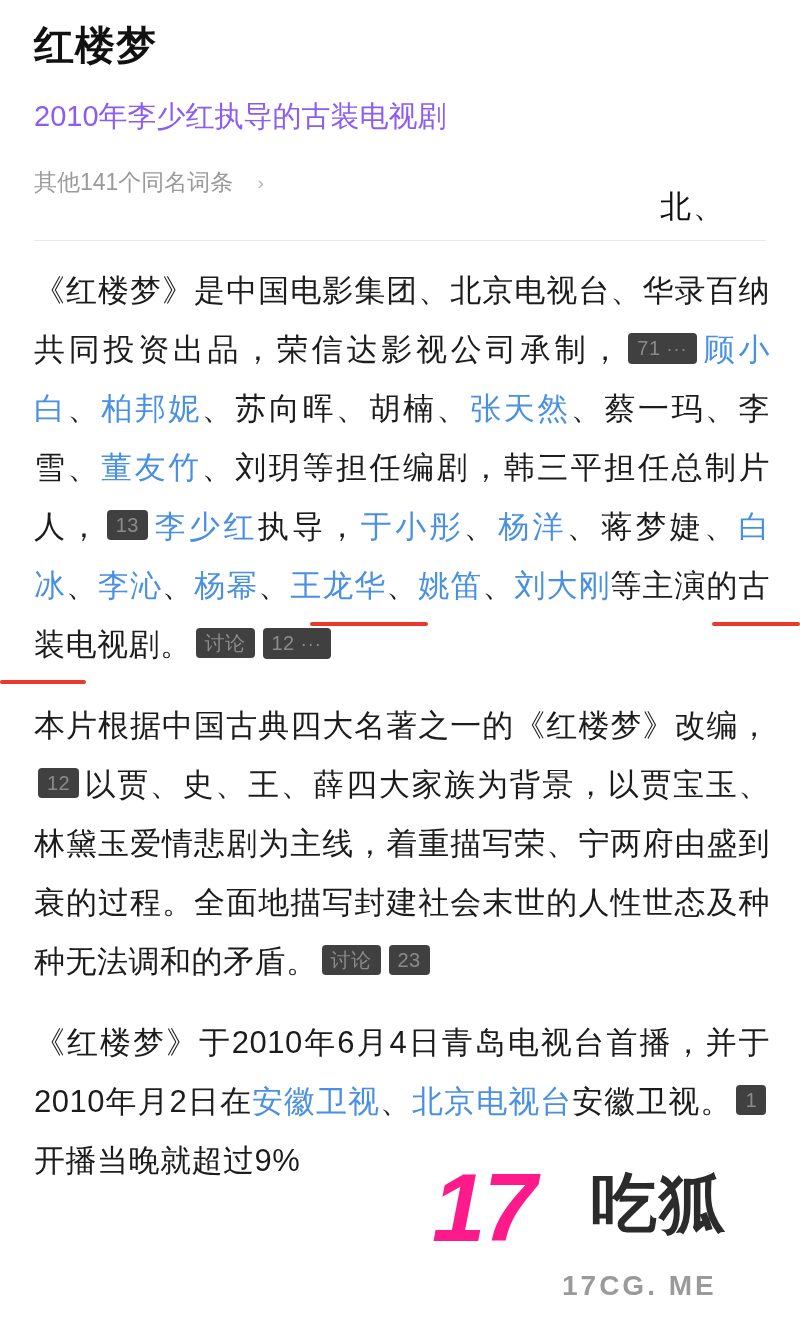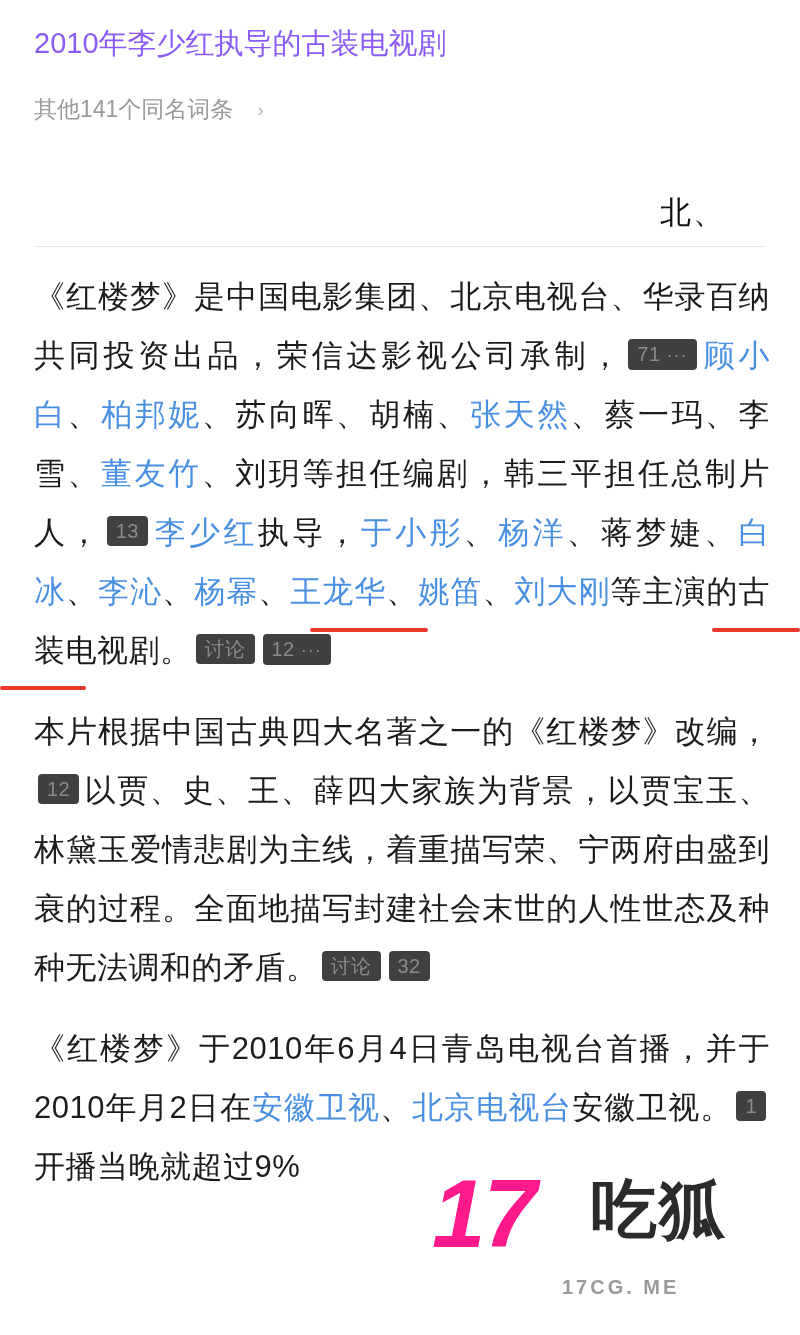--- a/index.html
+++ b/index.html
@@ -123,48 +123,49 @@
     font-weight: bold;
     color: #2b2b2b;
     text-shadow: 2px 2px 0 #ffffff;
     line-height: 70px;
     letter-spacing: 2px;
     margin-left: 17px;
   }
   .wm-sub {
     left: 562px;
     top: 1252px;
-    font-size: 20px;
+    font-size: 28px;
     font-weight: bold;
     color: #9a9a9a;
     letter-spacing: 3px;
   }
 </style>
 </head>
 <body>
 
 <div class="page">
 
+  <h1 class="title">红楼梦</h1>
 
   <div class="subtitle">2010年李少红执导的古装电视剧</div>
 
   <div class="othersline">
     <span>其他141个同名词条</span>
     <span class="chev">›</span>
   </div>
 
   <div class="floating-bei">北、</div>
 
   <div class="divider"></div>
 
   <div class="body-text">
 
     <p class="para"><span>《红楼梦》是中国电影集团、北京电视台、华录百纳共同投资出品，荣信达影视公司承制，</span><span class="tag"><span>71</span> <span class="dots">···</span></span><span class="lnk">顾小白</span><span>、</span><span class="lnk">柏邦妮</span><span>、苏向晖、胡楠、</span><span class="lnk">张天然</span><span>、蔡一玛、李雪、</span><span class="lnk">董友竹</span><span>、刘玥等担任编剧，韩三平担任总制片人，</span><span class="tag"><span>13</span></span><span class="lnk">李少红</span><span>执导，</span><span class="lnk">于小彤</span><span>、</span><span class="lnk">杨洋</span><span>、蒋梦婕、</span><span class="lnk">白冰</span><span>、</span><span class="lnk">李沁</span><span>、</span><span class="lnk">杨幂</span><span>、</span><span class="lnk">王龙华</span><span>、</span><span class="lnk">姚笛</span><span>、</span><span class="lnk">刘大刚</span><span>等主演的古装电视剧。</span><span class="tag"><span>讨论</span></span><span class="tag"><span>12</span> <span class="dots">···</span></span></p>
 
-    <p class="para"><span>本片根据中国古典四大名著之一的《红楼梦》改编，</span><span class="tag"><span>12</span></span><span>以贾、史、王、薛四大家族为背景，以贾宝玉、林黛玉爱情悲剧为主线，着重描写荣、宁两府由盛到衰的过程。全面地描写封建社会末世的人性世态及种种无法调和的矛盾。</span><span class="tag"><span>讨论</span></span><span class="tag"><span>32</span></span></p>
+    <p class="para"><span>本片根据中国古典四大名著之一的《红楼梦》改编，</span><span class="tag"><span>12</span></span><span>以贾、史、王、薛四大家族为背景，以贾宝玉、林黛玉爱情悲剧为主线，着重描写荣、宁两府由盛到衰的过程。全面地描写封建社会末世的人性世态及种种无法调和的矛盾。</span><span class="tag"><span>讨论</span></span><span class="tag"><span>23</span></span></p>
 
     <p class="para"><span>《红楼梦》于2010年6月</span><span>4日</span><span>青岛</span><span>电视台首播，并于2010年</span><span>月2</span><span>日在</span><span class="lnk">安徽卫视</span><span>、</span><span class="lnk">北京电视台</span><span>安徽卫视。</span><span class="tag"><span>1</span></span><span>开播当晚就超过9%</span></p>
 
   </div>
 
   <div class="underline-red" style="left:310px; top:604px; width:118px;"></div>
   <div class="underline-red" style="left:712px; top:604px; width:88px;"></div>
   <div class="underline-red" style="left:0px; top:662px; width:86px;"></div>
 
   <div class="wm wm-17">17</div>

